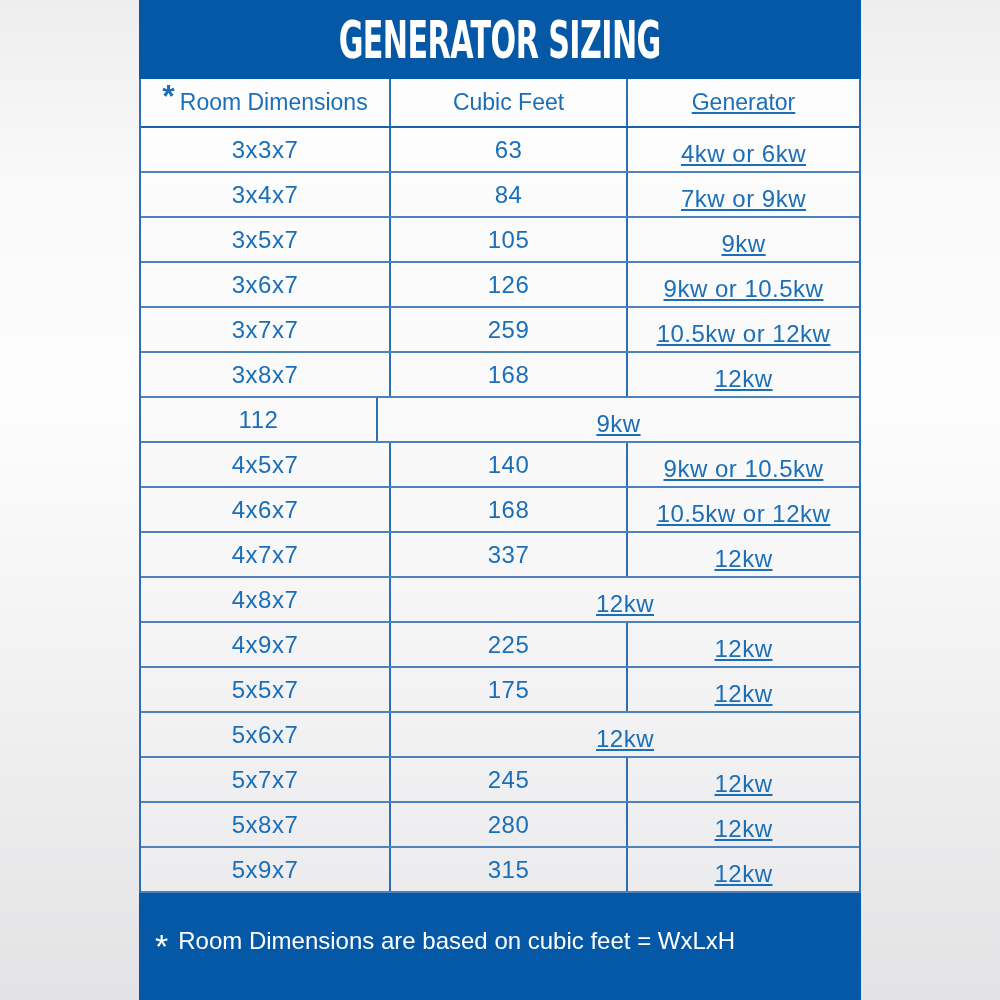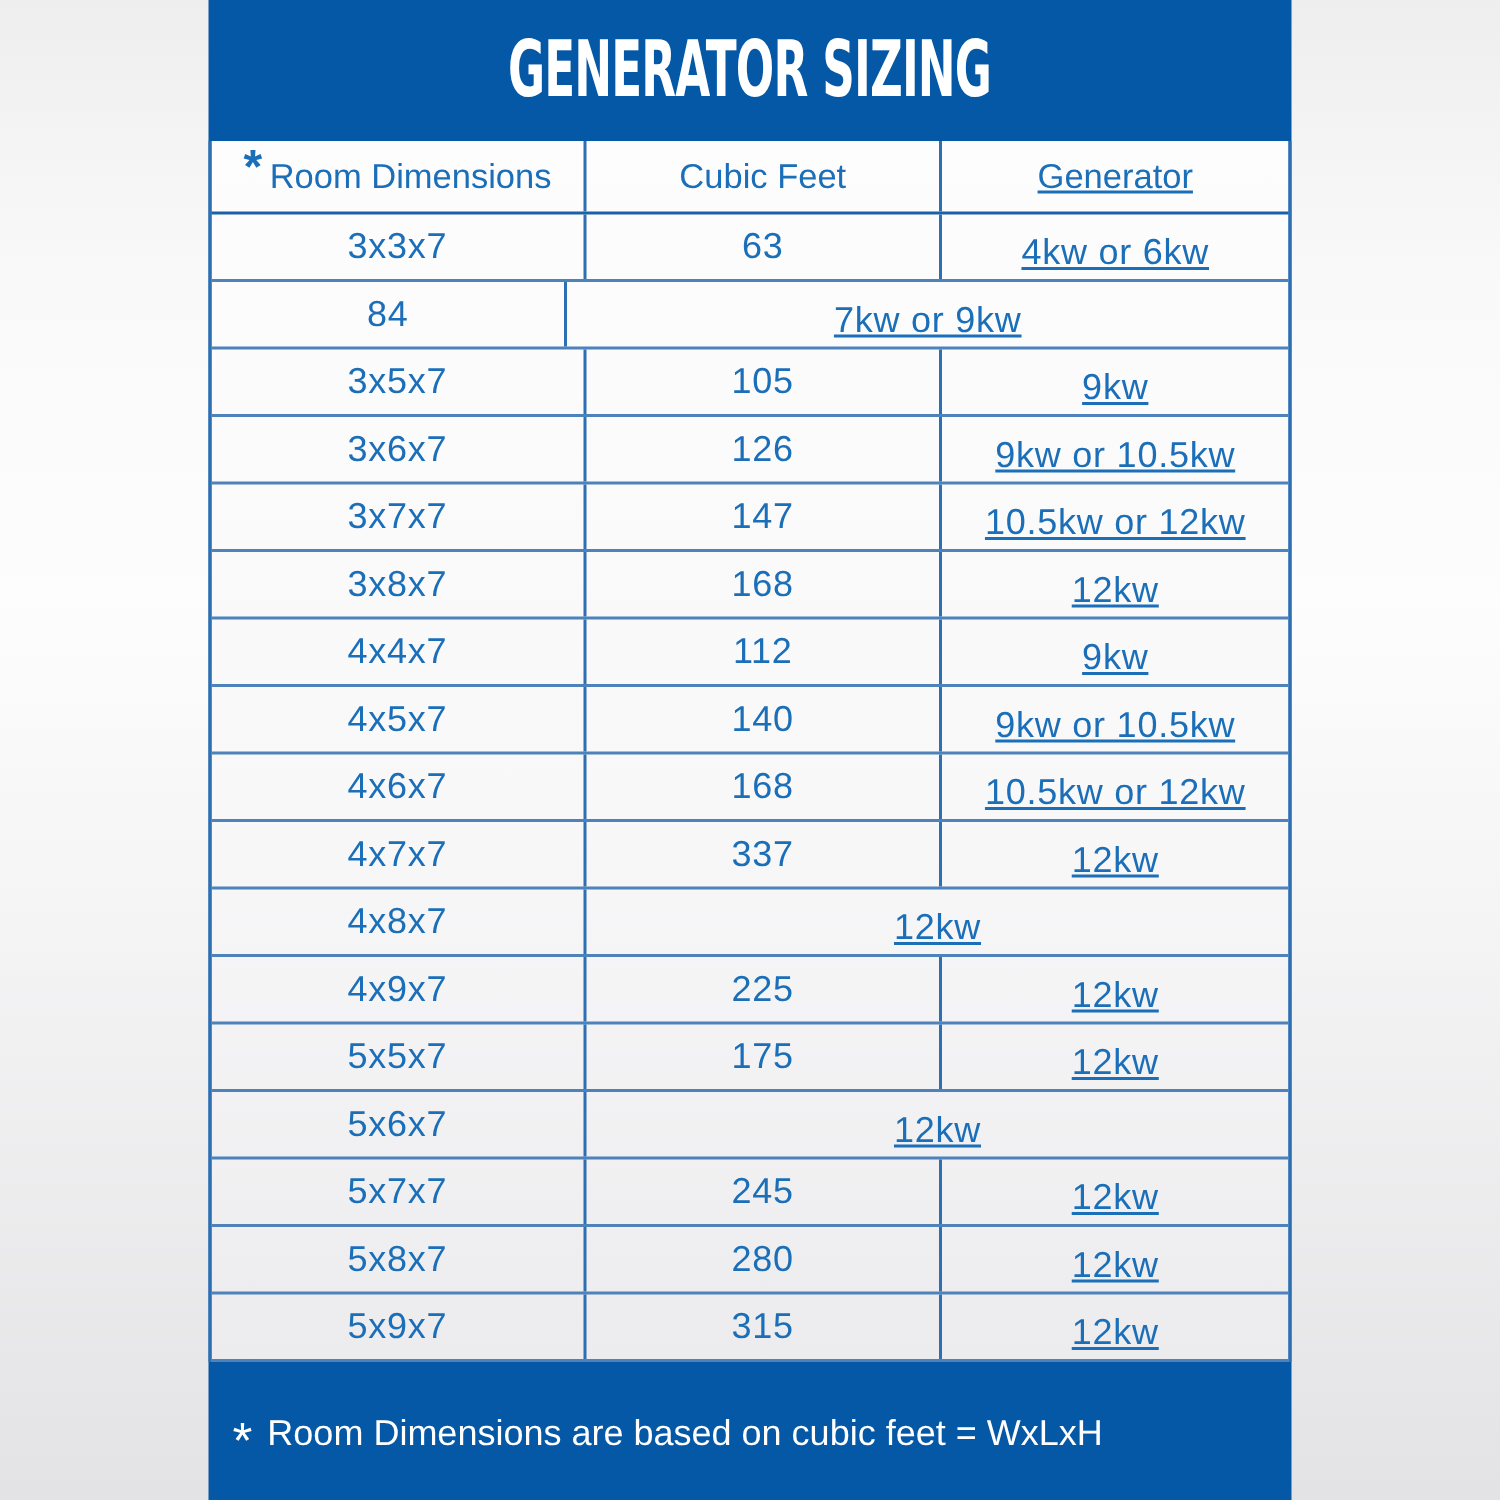--- a/index.html
+++ b/index.html
@@ -20,21 +20,21 @@
     position: absolute;
     left: 139px;
     top: 0;
     width: 722px;
     height: 1000px;
     background: #0458a6;
     display: flex;
     flex-direction: column;
   }
   .title-band {
-    height: 94px;
+    height: 79px;
     display: flex;
     align-items: center;
     justify-content: center;
     flex: 0 0 auto;
   }
   .title-text {
     color: #ffffff;
     font-family: "DejaVu Sans", sans-serif;
     font-weight: bold;
     font-size: 52px;
@@ -140,50 +140,50 @@
 
       <div>
 
           <div class="trow data-row">
             <div class="cell c1">3x3x7</div>
             <div class="cell c2">63</div>
             <div class="cell c3">4kw or 6kw</div>
           </div>
 
           <div class="trow data-row">
+            <div class="cell c1">3x4x7</div>
             <div class="cell c2">84</div>
             <div class="cell c3">7kw or 9kw</div>
           </div>
 
           <div class="trow data-row">
             <div class="cell c1">3x5x7</div>
             <div class="cell c2">105</div>
             <div class="cell c3">9kw</div>
           </div>
 
           <div class="trow data-row">
             <div class="cell c1">3x6x7</div>
             <div class="cell c2">126</div>
             <div class="cell c3">9kw or 10.5kw</div>
           </div>
 
           <div class="trow data-row">
             <div class="cell c1">3x7x7</div>
-            <div class="cell c2">147</div>
+            <div class="cell c2">259</div>
             <div class="cell c3">10.5kw or 12kw</div>
           </div>
 
           <div class="trow data-row">
             <div class="cell c1">3x8x7</div>
             <div class="cell c2">168</div>
             <div class="cell c3">12kw</div>
           </div>
 
           <div class="trow data-row">
-            <div class="cell c1">4x4x7</div>
             <div class="cell c2">112</div>
             <div class="cell c3">9kw</div>
           </div>
 
           <div class="trow data-row">
             <div class="cell c1">4x5x7</div>
             <div class="cell c2">140</div>
             <div class="cell c3">9kw or 10.5kw</div>
           </div>
 

